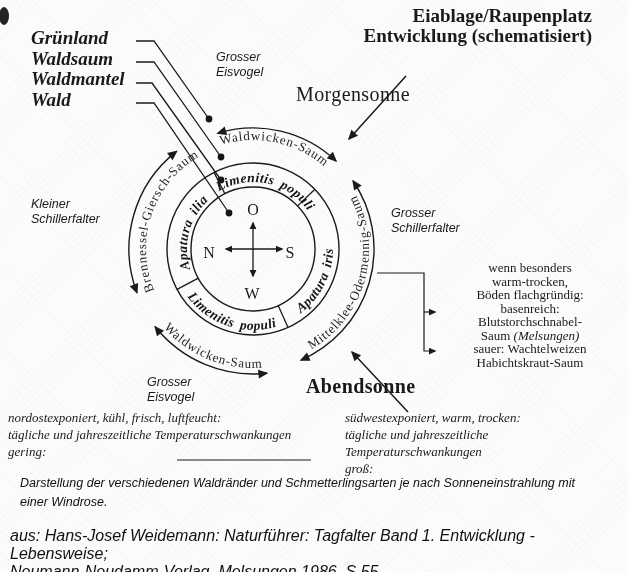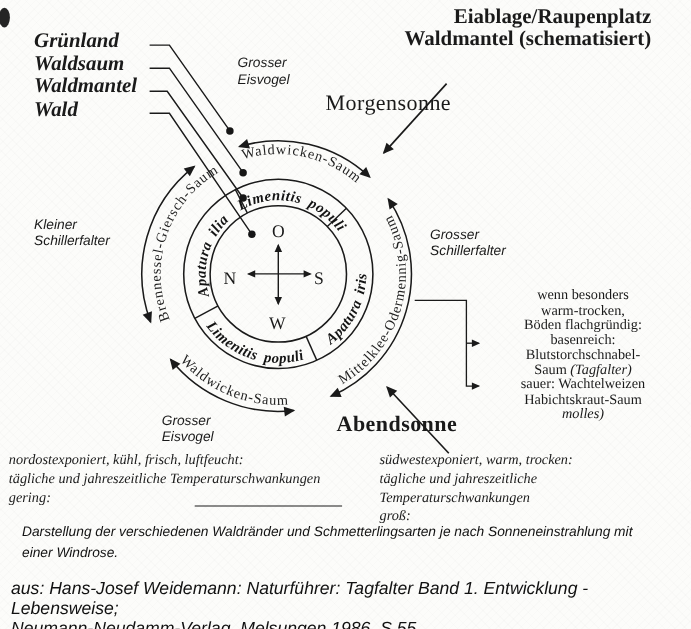--- a/index.html
+++ b/index.html
@@ -122,21 +122,21 @@
     <path class="ln" style="stroke-width:1.5" d="M408,412 L352,352" marker-end="url(#ahL)"></path>
 
     <path class="ln" style="stroke-width:1.2" d="M377,273 H424 V351 H435" marker-end="url(#ahS)"></path>
     <path class="ln" style="stroke-width:1.2" d="M424,312 H435" marker-end="url(#ahS)"></path>
 
     <path class="ln" style="stroke-width:1" d="M177,460 H311"></path>
   </svg>
 
   <div id="title" class="abs serif">
     <div>Eiablage/Raupenplatz</div>
-    <div>Waldmantel (schematisiert)</div>
+    <div>Entwicklung (schematisiert)</div>
   </div>
 
   <div id="zone-labels" class="abs serif">
     <div>Grünland</div>
     <div>Waldsaum</div>
     <div>Waldmantel</div>
     <div>Wald</div>
   </div>
 
   <div id="morgensonne" class="abs serif">Morgensonne</div>
@@ -150,24 +150,23 @@
 Schillerfalter</div>
   <div id="eisvogel-bottom" class="abs sans bfly pre">Grosser
 Eisvogel</div>
 
   <div id="note" class="abs serif">
     <div>wenn besonders</div>
     <div>warm-trocken,</div>
     <div>Böden flachgründig:</div>
     <div>basenreich:</div>
     <div class="b">Blutstorchschnabel-</div>
-    <div><span class="b">Saum </span><span class="i">(Tagfalter)</span></div>
+    <div><span class="b">Saum </span><span class="i">(Melsungen)</span></div>
     <div><span>sauer: </span><span class="b">Wachtelweizen</span></div>
     <div class="b">Habichtskraut-Saum</div>
-    <div class="i">molles)</div>
   </div>
 
   <div id="cond-left" class="abs serif cond pre">nordostexponiert, kühl, frisch, luftfeucht:
 tägliche und jahreszeitliche Temperaturschwankungen
 gering:</div>
   <div id="cond-right" class="abs serif cond pre">südwestexponiert, warm, trocken:
 tägliche und jahreszeitliche Temperaturschwankungen
 groß:</div>
 
   <div id="caption" class="abs sans pre">Darstellung der verschiedenen Waldränder und Schmetterlingsarten je nach Sonneneinstrahlung mit

